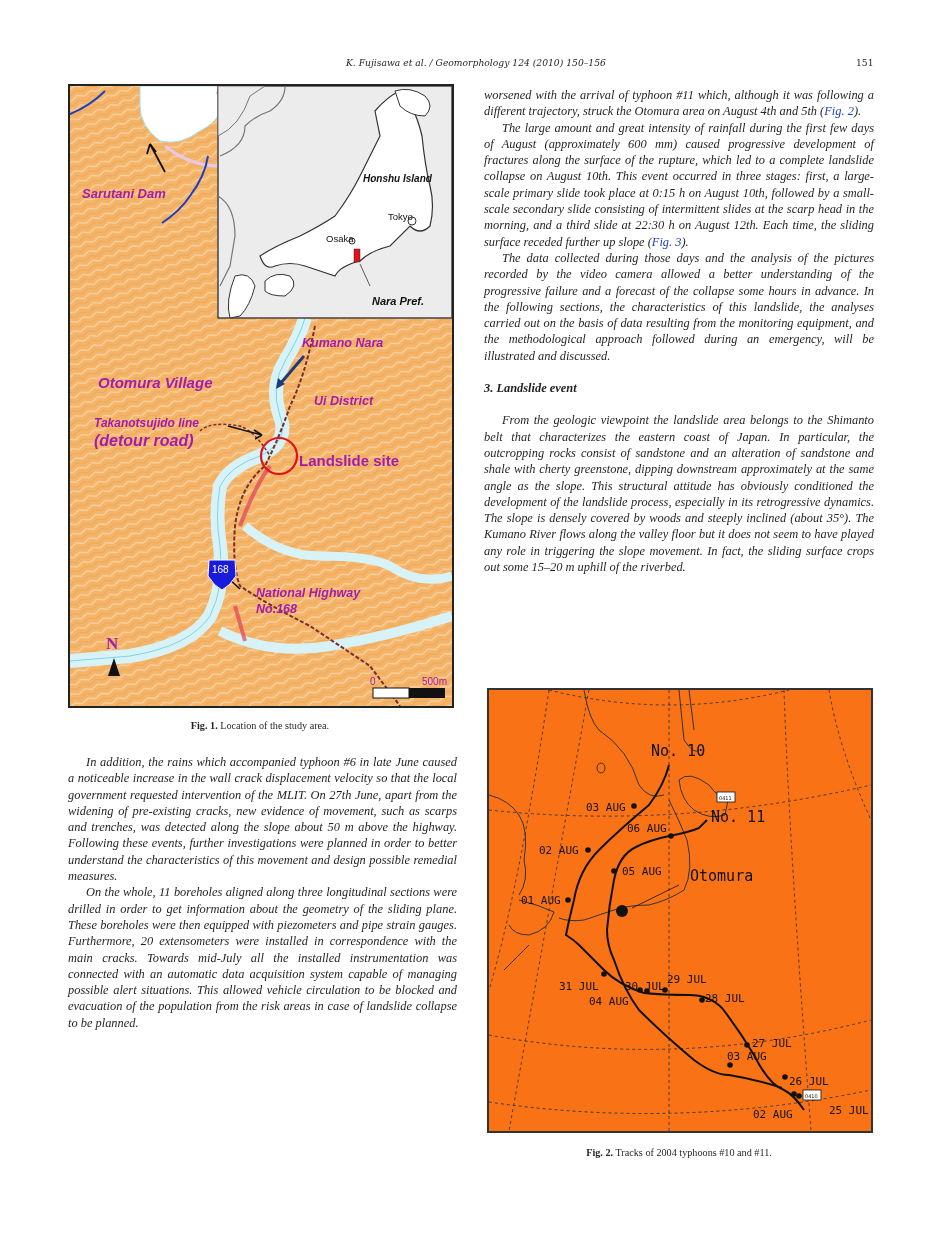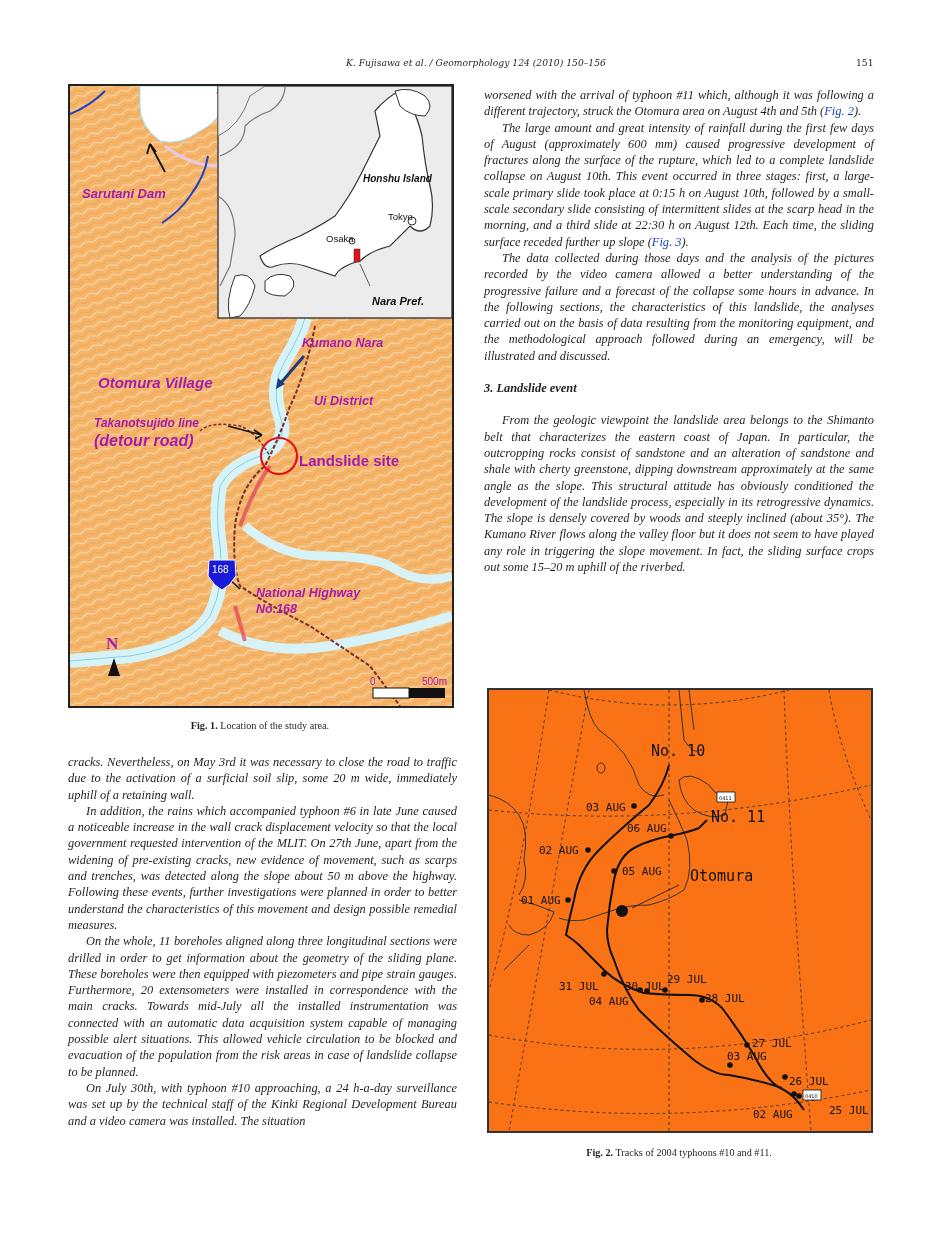--- a/index.html
+++ b/index.html
@@ -126,24 +126,22 @@
   <span class="inset-plain" style="left:318px;top:125px;">Tokyo</span>
   <span class="inset-plain" style="left:256px;top:147px;">Osaka</span>
   <span class="inset-label" style="left:302px;top:209px;font-size:11px;">Nara Pref.</span>
 </div>
 
 <div class="caption" style="left:68px;top:720px;width:384px;">
   <b>Fig. 1.</b><span> Location of the study area.</span>
 </div>
 
 <div class="col" style="left:68px;top:754px;width:389px;">
-  <p>cracks. Nevertheless, on May 3rd it was necessary to close the road to traffic due to the activation of a surficial soil slip, some 20 m wide, immediately uphill of a retaining wall.</p>
   <p class="ind">In addition, the rains which accompanied typhoon #6 in late June caused a noticeable increase in the wall crack displacement velocity so that the local government requested intervention of the MLIT. On 27th June, apart from the widening of pre-existing cracks, new evidence of movement, such as scarps and trenches, was detected along the slope about 50 m above the highway. Following these events, further investigations were planned in order to better understand the characteristics of this movement and design possible remedial measures.</p>
   <p class="ind">On the whole, 11 boreholes aligned along three longitudinal sections were drilled in order to get information about the geometry of the sliding plane. These boreholes were then equipped with piezometers and pipe strain gauges. Furthermore, 20 extensometers were installed in correspondence with the main cracks. Towards mid-July all the installed instrumentation was connected with an automatic data acquisition system capable of managing possible alert situations. This allowed vehicle circulation to be blocked and evacuation of the population from the risk areas in case of landslide collapse to be planned.</p>
-  <p class="ind">On July 30th, with typhoon #10 approaching, a 24 h-a-day surveillance was set up by the technical staff of the Kinki Regional Development Bureau and a video camera was installed. The situation</p>
 </div>
 
 <div class="col" style="left:484px;top:87px;width:390px;">
   <p><span>worsened with the arrival of typhoon #11 which, although it was following a different trajectory, struck the Otomura area on August 4th and 5th (</span><a>Fig. 2</a><span>).</span></p>
   <p class="ind"><span>The large amount and great intensity of rainfall during the first few days of August (approximately 600 mm) caused progressive development of fractures along the surface of the rupture, which led to a complete landslide collapse on August 10th. This event occurred in three stages: first, a large-scale primary slide took place at 0:15 h on August 10th, followed by a small-scale secondary slide consisting of intermittent slides at the scarp head in the morning, and a third slide at 22:30 h on August 12th. Each time, the sliding surface receded further up slope (</span><a>Fig. 3</a><span>).</span></p>
   <p class="ind">The data collected during those days and the analysis of the pictures recorded by the video camera allowed a better understanding of the progressive failure and a forecast of the collapse some hours in advance. In the following sections, the characteristics of this landslide, the analyses carried out on the basis of data resulting from the monitoring equipment, and the methodological approach followed during an emergency, will be illustrated and discussed.</p>
   <p class="sec-head" style="margin-top:16px;margin-bottom:16px;">3. Landslide event</p>
   <p class="ind">From the geologic viewpoint the landslide area belongs to the Shimanto belt that characterizes the eastern coast of Japan. In particular, the outcropping rocks consist of sandstone and an alteration of sandstone and shale with cherty greenstone, dipping downstream approximately at the same angle as the slope. This structural attitude has obviously conditioned the development of the landslide process, especially in its retrogressive dynamics. The slope is densely covered by woods and steeply inclined (about 35°). The Kumano River flows along the valley floor but it does not seem to have played any role in triggering the slope movement. In fact, the sliding surface crops out some 15–20 m uphill of the riverbed.</p>
 </div>
 

